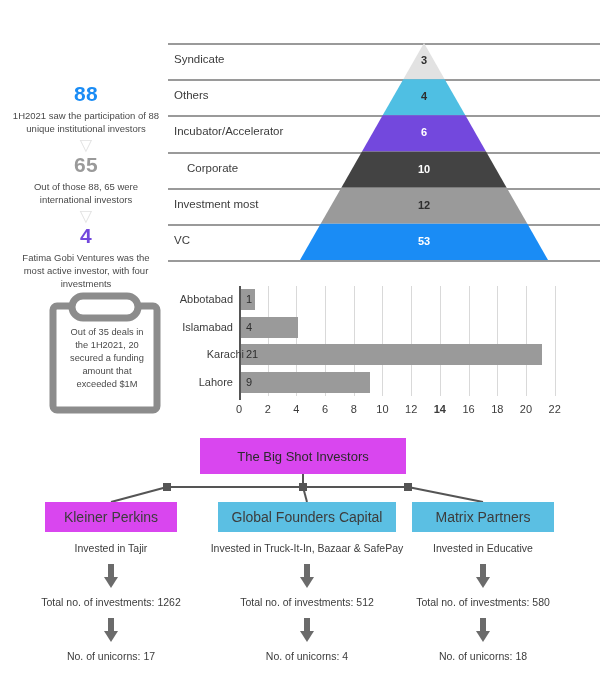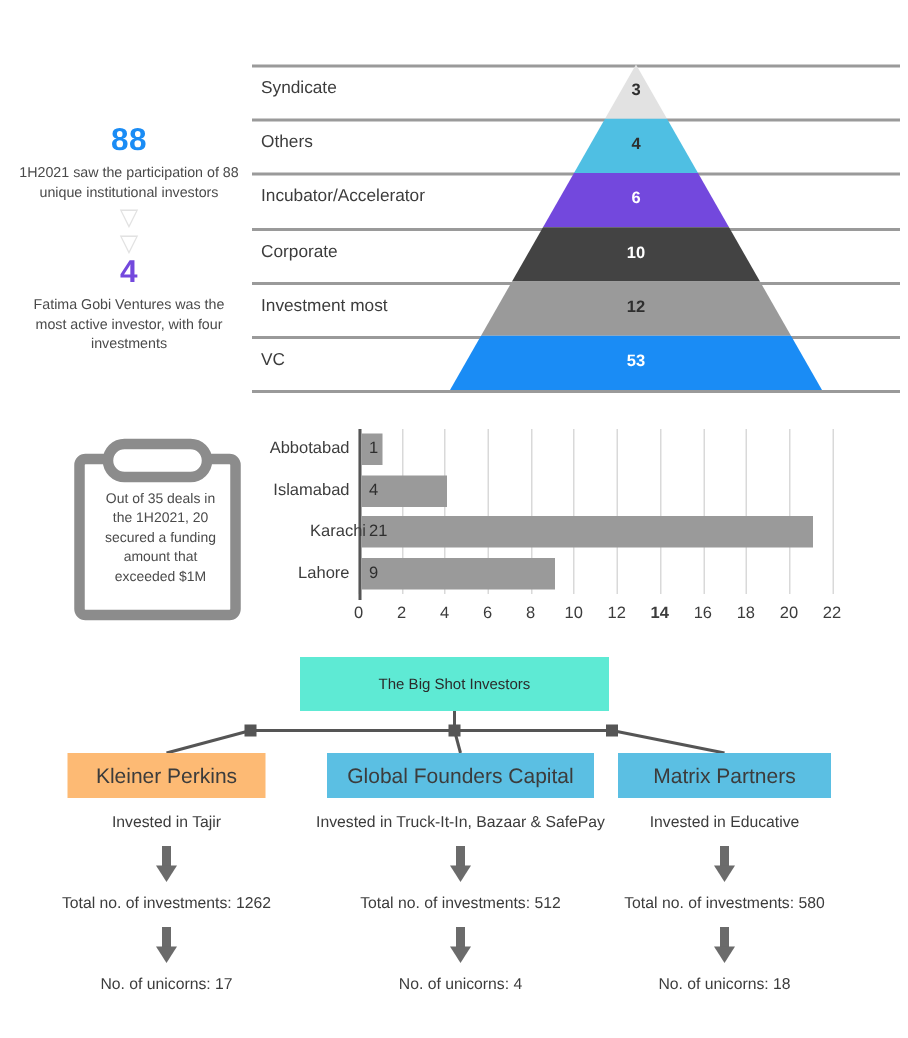--- a/index.html
+++ b/index.html
@@ -114,23 +114,23 @@
   #org-chart { left: 0; top: 432px; width: 605px; height: 260px; }
   .node-box {
     position: absolute;
     display: flex;
     align-items: center;
     justify-content: center;
     color: #3c3c3c;
     white-space: nowrap;
   }
   #root-node {
-    background: #5eead4;
+    background: #d946ef;
     color: #2b2b2b;
-    font-size: 10px;
+    font-size: 13px;
     left: 200px; top: 6px;
     width: 206px; height: 36px;
   }
   .child-node {
     background: #5bbfe3;
     font-size: 14px;
     height: 30px;
     top: 70px;
   }
   .caption {
@@ -147,20 +147,24 @@
 <body>
 
 <div class="abs" id="stats-column">
 
   <div>
     <div class="stat-number" style="color: rgb(26, 140, 245);">88</div>
     <div class="stat-desc">1H2021 saw the participation of 88 unique institutional investors</div>
   </div>
   <div class="chev">▽</div>
 
+  <div>
+    <div class="stat-number" style="color: rgb(154, 154, 154);">65</div>
+    <div class="stat-desc">Out of those 88, 65 were international investors</div>
+  </div>
   <div class="chev">▽</div>
 
   <div>
     <div class="stat-number" style="color: rgb(115, 72, 221);">4</div>
     <div class="stat-desc">Fatima Gobi Ventures was the most active investor, with four investments</div>
   </div>
 </div>
 
 <div class="abs" id="pyramid-chart">
   <div id="pyramid-grid">
@@ -177,21 +181,21 @@
       <polygon points="235.33333333333334,45.166666666666664 276.6666666666667,45.166666666666664 297.3333333333333,81.33333333333333 214.66666666666666,81.33333333333333" fill="#4fbfe3"></polygon>
       <polygon points="214.66666666666666,81.33333333333333 297.3333333333333,81.33333333333333 318,117.5 194,117.5" fill="#7348dd"></polygon>
       <polygon points="194,117.5 318,117.5 338.6666666666667,153.66666666666666 173.33333333333331,153.66666666666666" fill="#434343"></polygon>
       <polygon points="173.33333333333331,153.66666666666666 338.6666666666667,153.66666666666666 359.3333333333333,189.83333333333331 152.66666666666669,189.83333333333331" fill="#9a9a9a"></polygon>
       <polygon points="152.66666666666669,189.83333333333331 359.3333333333333,189.83333333333331 380,226 132,226" fill="#1a8cf5"></polygon>
     </svg>
   <div id="pyramid-labels">
       <div class="pyr-label" style="top: 19.0833px;">Syndicate</div>
       <div class="pyr-label" style="top: 55.25px;">Others</div>
       <div class="pyr-label" style="top: 91.4167px;">Incubator/Accelerator</div>
-      <div class="pyr-label" style="top: 127.583px;">Corporate</div>
+      <div class="pyr-label" style="top: 127.583px; margin-left: 13px;">Corporate</div>
       <div class="pyr-label" style="top: 163.75px;">Investment most</div>
       <div class="pyr-label" style="top: 199.917px;">VC</div>
     </div>
   <div id="pyramid-values">
       <div class="pyr-value" style="top: 20.0833px; left: 226px; width: 60px; color: rgb(46, 46, 46);">3</div>
       <div class="pyr-value" style="top: 56.25px; left: 226px; width: 60px; color: rgb(46, 46, 46);">4</div>
       <div class="pyr-value" style="top: 92.4167px; left: 226px; width: 60px; color: rgb(255, 255, 255);">6</div>
       <div class="pyr-value" style="top: 128.583px; left: 226px; width: 60px; color: rgb(255, 255, 255);">10</div>
       <div class="pyr-value" style="top: 164.75px; left: 226px; width: 60px; color: rgb(46, 46, 46);">12</div>
       <div class="pyr-value" style="top: 200.917px; left: 226px; width: 60px; color: rgb(255, 255, 255);">53</div>
@@ -262,21 +266,21 @@
       <rect x="163" y="51" width="8" height="8" fill="#555"></rect>
       <line x1="303" y1="55" x2="307" y2="70" stroke="#555" stroke-width="2"></line>
       <rect x="299" y="51" width="8" height="8" fill="#555"></rect>
       <line x1="408" y1="55" x2="483" y2="70" stroke="#555" stroke-width="2"></line>
       <rect x="404" y="51" width="8" height="8" fill="#555"></rect>
     </svg>
 
   <div class="node-box" id="root-node">The Big Shot Investors</div>
 
   <div id="org-children">
-      <div class="node-box child-node" style="left: 45px; width: 132px; background: #fdba74;">Kleiner Perkins</div>
+      <div class="node-box child-node" style="left: 45px; width: 132px; background: #d946ef;">Kleiner Perkins</div>
       <div class="caption" style="left: -49px; width: 320px; top: 110px;">Invested in Tajir</div>
       <div class="arrow-down" style="left: 102px; top: 132px;"><svg width="18" height="26">
           <rect x="6" y="0" width="6" height="14" fill="#6b6b6b"></rect>
           <polygon points="2,13 16,13 9,24" fill="#6b6b6b"></polygon>
         </svg></div>
       <div class="caption" style="left: -49px; width: 320px; top: 164px;">Total no. of investments: 1262</div>
       <div class="arrow-down" style="left: 102px; top: 186px;"><svg width="18" height="26">
           <rect x="6" y="0" width="6" height="14" fill="#6b6b6b"></rect>
           <polygon points="2,13 16,13 9,24" fill="#6b6b6b"></polygon>
         </svg></div>

